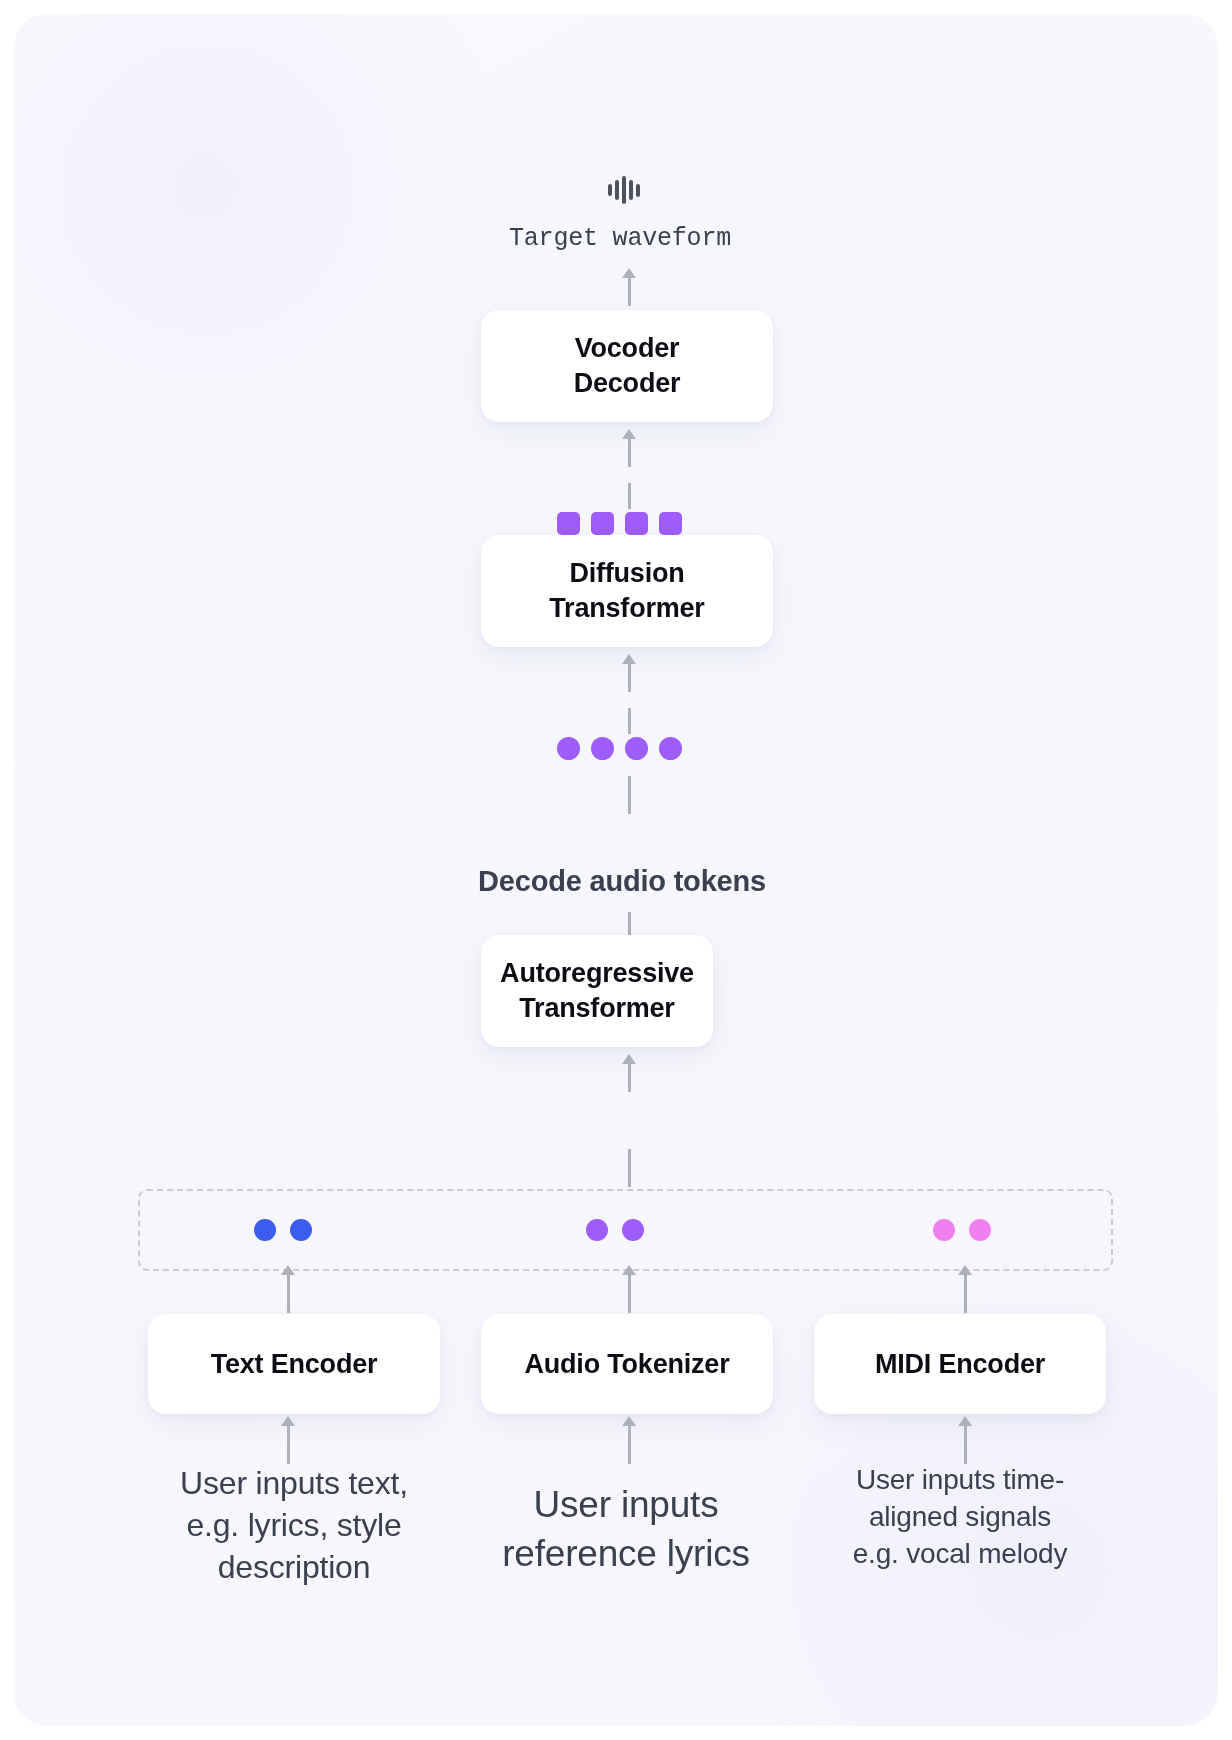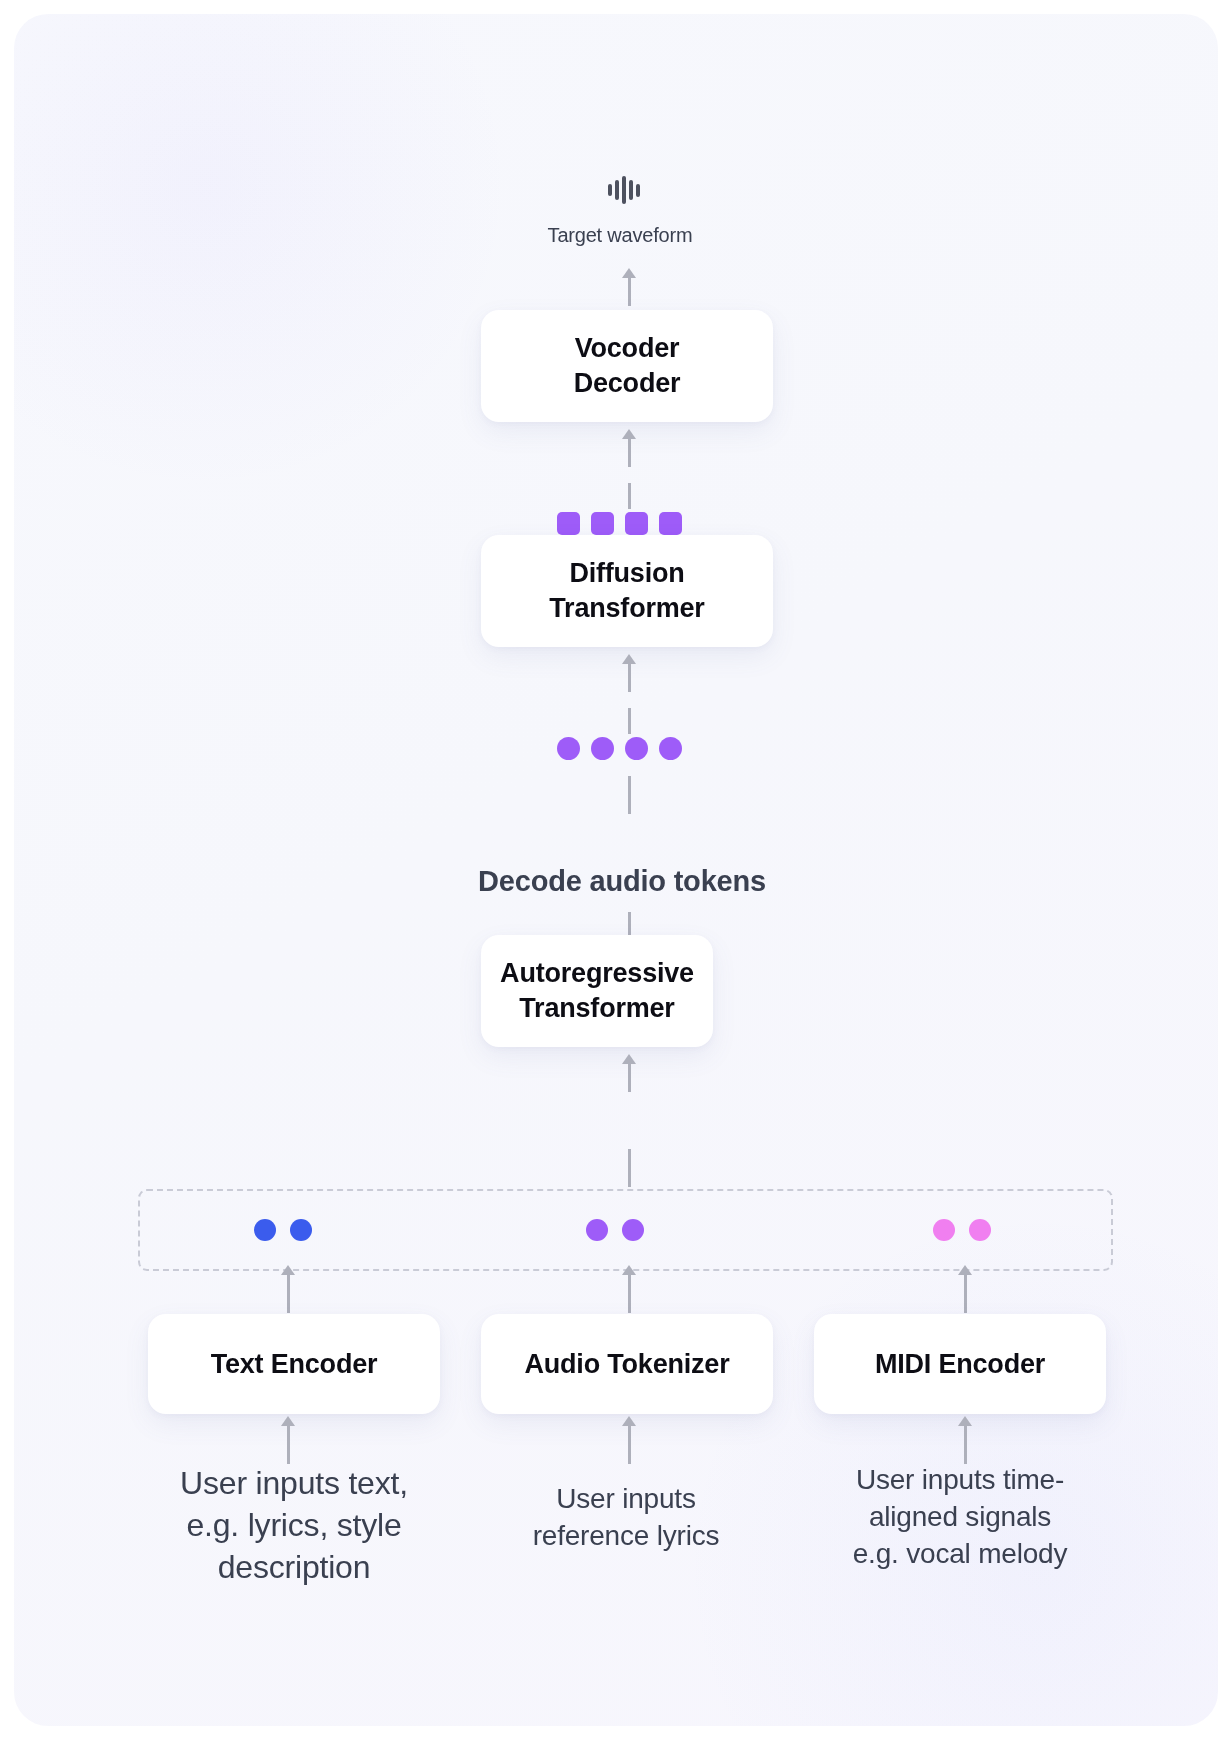--- a/index.html
+++ b/index.html
@@ -137,21 +137,21 @@
 <div id="canvas">
 
   <div id="waveform-icon" class="layer" style="left:594px; top:160px; height:32px;">
     <i style="height:12px"></i>
     <i style="height:20px"></i>
     <i style="height:28px"></i>
     <i style="height:20px"></i>
     <i style="height:13px"></i>
   </div>
 
-  <div class="caption layer" style="left:416px; top:208px; width:380px; font-size:20px;">Target waveform</div>
+  <div class="caption layer" style="left:416px; top:208px; width:380px; font-size:25px;font-family:Liberation Mono, monospace;">Target waveform</div>
 
   <div class="arrow layer" style="left:608px; top:254px; height:38px;">
     <div class="head"></div>
     <div class="shaft"></div>
   </div>
 
   <div class="node-box layer" style="left:467px; top:296px; width:292px; height:112px; font-size:27px;">
     <div>
       <div>Vocoder</div>
       <div>Decoder</div>
@@ -288,21 +288,21 @@
     <div class="head"></div>
     <div class="shaft"></div>
   </div>
 
   <div class="caption layer" style="left:120px; top:1448px; width:320px; font-size:32px;">
     <div>User inputs text,</div>
     <div>e.g. lyrics, style</div>
     <div>description</div>
   </div>
 
-  <div class="caption layer" style="left:452px; top:1467px; width:320px; font-size:28px;">
+  <div class="caption layer" style="left:452px; top:1467px; width:320px; font-size:37px;">
     <div>User inputs</div>
     <div>reference lyrics</div>
   </div>
 
   <div class="caption layer" style="left:782px; top:1448px; width:328px; font-size:28px;">
     <div>User inputs time-</div>
     <div>aligned signals</div>
     <div>e.g. vocal melody</div>
   </div>
 

